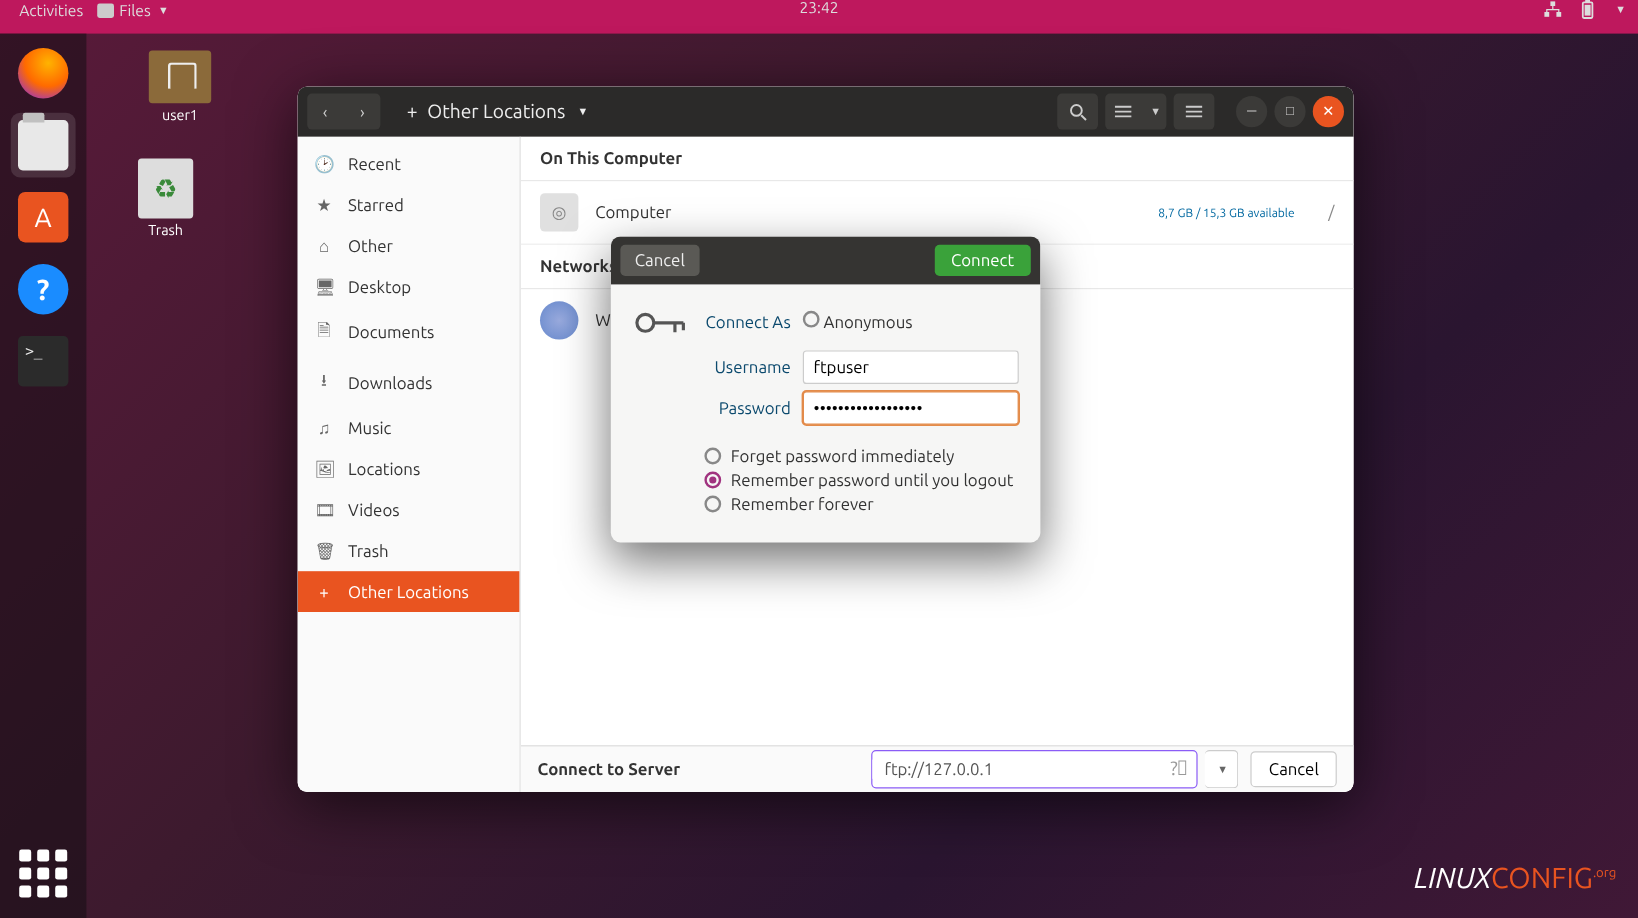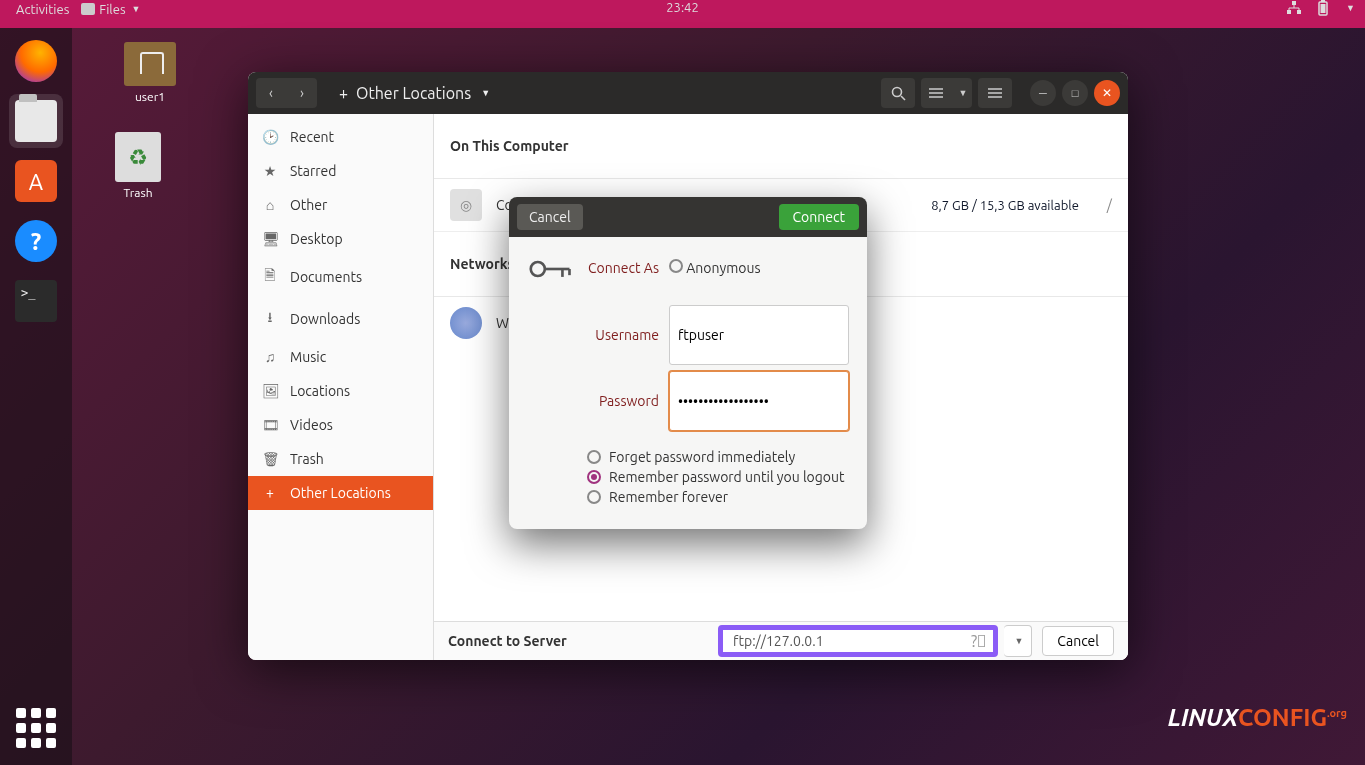--- a/index.html
+++ b/index.html
@@ -45,57 +45,57 @@
 .wm-btn{width:26px;height:26px;border-radius:50%;background:#3b3a38;display:flex;align-items:center;justify-content:center;color:#ccc;font-size:11px;}
 
 .win-body{flex:1;display:flex;min-height:0;}
 .sidebar{width:186px;background:#fafafa;border-right:1px solid #ddd;overflow:auto;padding:6px 0;}
 .side-item{display:flex;align-items:center;gap:12px;padding:9px 14px;color:#333;font-size:14px;}
 .side-item.selected{background:#e95420;color:#fff;}
 .side-item .ic{width:16px;text-align:center;color:#666;}
 .side-item.selected .ic{color:#fff;}
 
 .content{flex:1;background:#fff;display:flex;flex-direction:column;position:relative;}
-.section-h{padding:24px 16px;font-weight:bold;color:#333;border-bottom:1px solid #e8e8e8;font-size:14px;}
+.section-h{padding:10px 16px;font-weight:bold;color:#333;border-bottom:1px solid #e8e8e8;font-size:14px;}
 .row{display:flex;align-items:center;padding:10px 16px;border-bottom:1px solid #eee;color:#333;font-size:14px;gap:14px;}
 .row .disk{width:32px;height:32px;background:#e0e0e0;border-radius:4px;display:flex;align-items:center;justify-content:center;color:#888;}
 .row .netglobe{width:32px;height:32px;border-radius:50%;background:radial-gradient(circle,#9ad,#68c);} 
-.row .sz{margin-left:auto;color:#0f172a;font-size:13px;}
+.row .sz{margin-left:auto;color:#0369a1;font-size:10px;}
 .row .slash{margin-left:14px;color:#888;}
 
 .footer{border-top:1px solid #ddd;padding:3px 14px;display:flex;align-items:center;gap:10px;background:#fafafa;margin-top:10px;}
 .footer .lbl{font-weight:bold;color:#333;font-size:14px;}
-.footer .srv{flex:0 0 auto; margin-left:auto; display:flex;align-items:center;border:5px solid #8b5cf6;border-radius:4px;background:#fff;height:32px;}
+.footer .srv{flex:0 0 auto; margin-left:auto; display:flex;align-items:center;border:1px solid #8b5cf6;border-radius:4px;background:#fff;height:32px;}
 .footer .srv input{border:none;padding:0 10px;font-size:14px;width:240px;outline:none;color:#555;}
 .footer .srv .q{padding:0 8px;color:#999;border-left:none;}
 .footer .drop{border:1px solid #ccc;border-left:none;border-radius:4px;width:28px;height:32px;display:flex;align-items:center;justify-content:center;background:#fff;margin-left:-4px;}
 .footer .btn{border:1px solid #ccc;border-radius:4px;padding:6px 14px;background:#fff;font-size:14px;}
 
 
 .dialog{position:absolute;left:509px;top:197px;width:358px;background:#f6f6f5;border-radius:8px;box-shadow:0 15px 40px rgba(0,0,0,0.55);overflow:hidden;}
 .dlg-hdr{height:40px;background:#353432;display:flex;align-items:center;padding:0 8px;}
 .dlg-hdr .cancel{background:#5a5955;color:#eee;padding:5px 12px;border-radius:4px;font-size:14px;}
 .dlg-hdr .connect{margin-left:auto;background:#3aa23a;color:#fff;padding:5px 14px;border-radius:4px;font-size:14px;}
 .dlg-body{padding:16px 20px 20px;display:flex;gap:14px;}
 .keyic{flex:0 0 44px;color:#555;font-size:30px;padding-top:2px;}
 .keyic svg{width:44px;height:28px;}
 .fields{flex:1;color:#333;font-size:14px;}
 .fields .title{font-weight:bold;margin-bottom:10px;}
 .frow{display:flex;align-items:center;margin:6px 0;gap:10px;}
-.frow .lbl{width:72px;text-align:right;color:#7f1d1d;}
+.frow .lbl{width:72px;text-align:right;color:#0c4a6e;}
 .radio{width:14px;height:14px;border:2px solid #888;border-radius:50%;display:inline-flex;align-items:center;justify-content:center;flex-shrink:0;}
 .radio.on{border-color:#a0337f;}
 .radio.on::after{content:"";width:6px;height:6px;background:#a0337f;border-radius:50%;}
-.tin{border:1px solid #ccc;border-radius:3px;padding:21px 8px;font-size:14px;width:180px;}
+.tin{border:1px solid #ccc;border-radius:3px;padding:5px 8px;font-size:14px;width:180px;}
 .tin.focus{border:1px solid #e38b4a;box-shadow:0 0 0 1px #e38b4a;}
 .remember{margin-top:18px;}
 .remember .opt{display:flex;align-items:center;gap:8px;margin:4px 0;}
 
 
-.wm{position:absolute;right:18px;bottom:34px;color:#fff;font-style:italic;font-weight:bold;font-size:24px;}
+.wm{position:absolute;right:18px;bottom:20px;color:#fff;font-style:italic;font-weight:normal;font-size:24px;}
 .wm .c{color:#e95420;font-style:normal;}
 .wm .o{font-size:11px;color:#e95420;font-style:normal;vertical-align:super;}
 
 svg{display:block;}
 </style>
 </head>
 <body>
 
 <div class="topbar">
   <div class="item">Activities</div>
@@ -295,21 +295,21 @@
           <line x1="18" y1="15" x2="46" y2="15"></line>
           <line x1="38" y1="15" x2="38" y2="24"></line>
           <line x1="46" y1="15" x2="46" y2="22"></line>
         </svg>
     </div>
     <div class="fields">
       <div class="frow">
         <span class="lbl">Connect As</span>
         <span><span class="radio"></span> <span>Anonymous</span></span>
       </div>
-      <div class="frow" style="margin-top:29px">
+      <div class="frow" style="margin-top:16px">
         <span class="lbl">Username</span>
         <input class="tin" value="ftpuser" style="">
       </div>
       <div class="frow">
         <span class="lbl">Password</span>
         <input class="tin focus" type="text" value="••••••••••••••••••" style="">
       </div>
       <div class="remember">
         <div class="opt">
             <span class="radio"></span>

